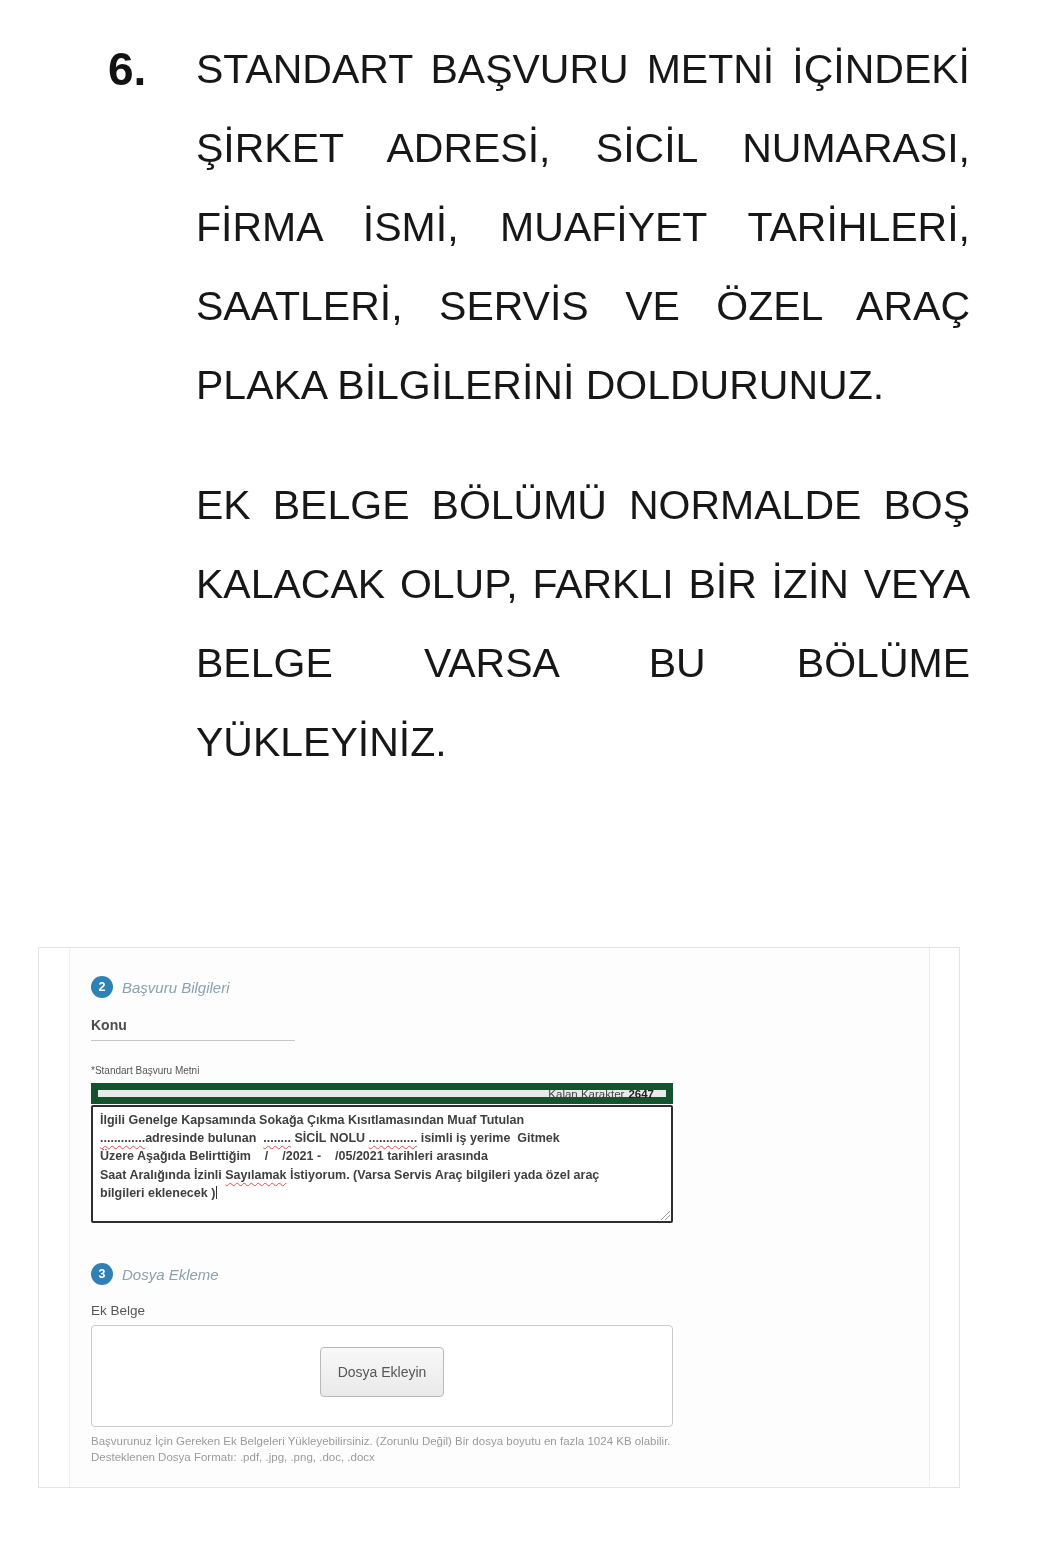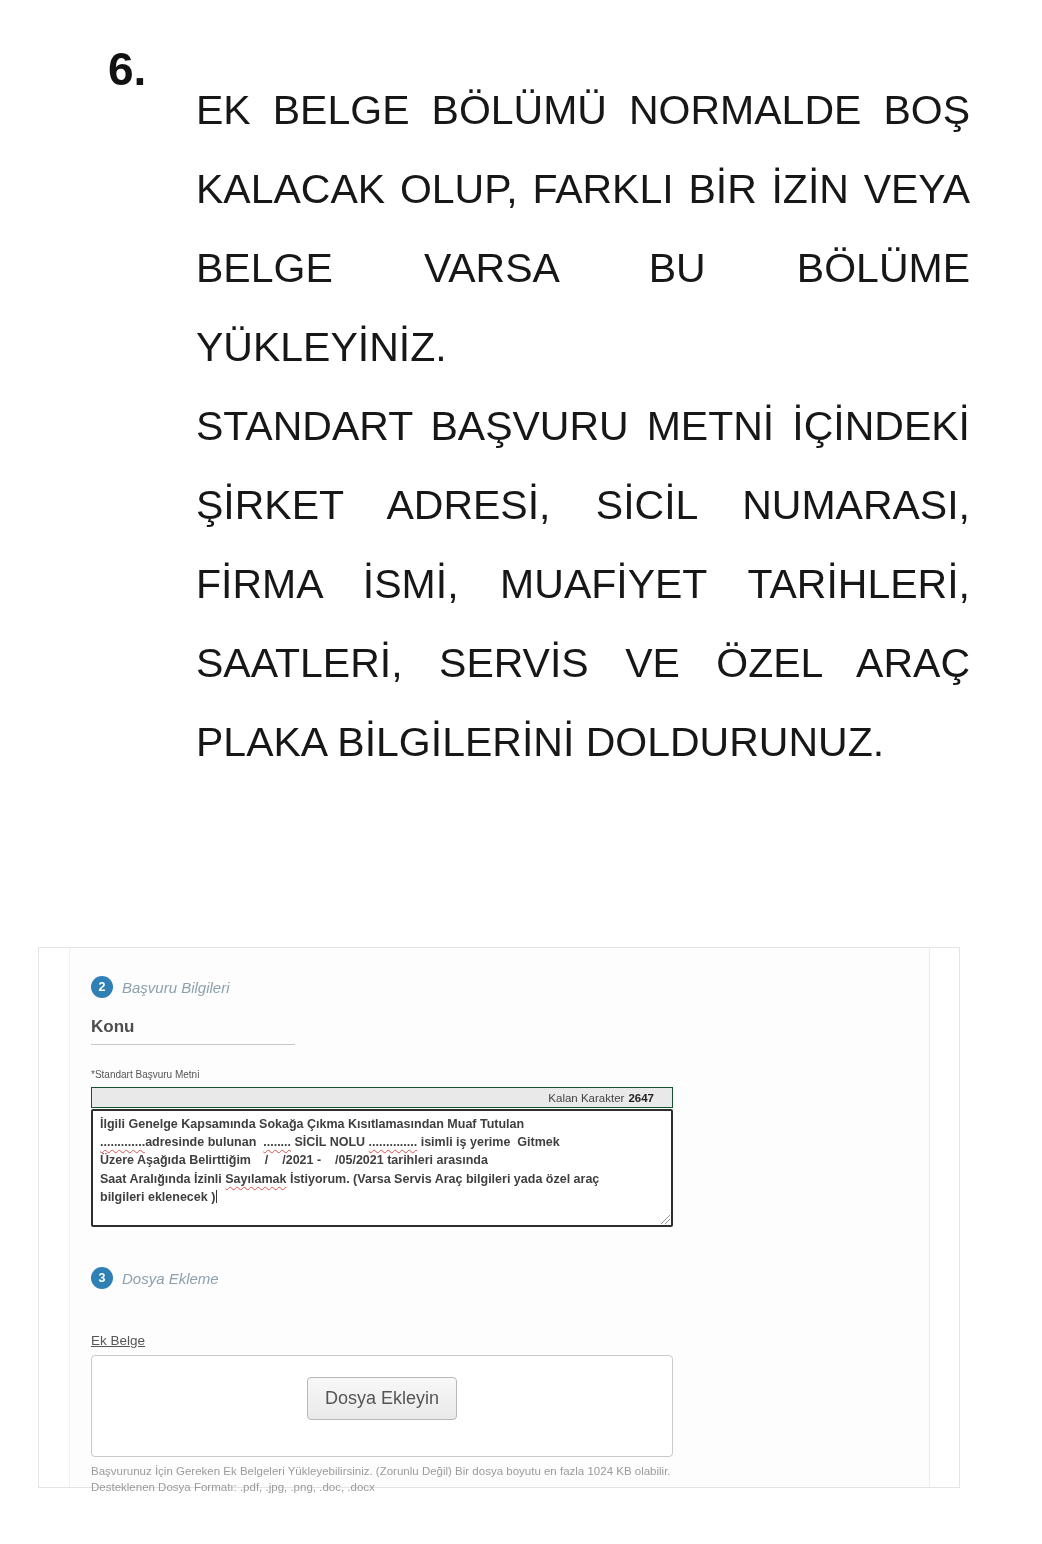--- a/index.html
+++ b/index.html
@@ -21,60 +21,60 @@
   .shot-content{position:absolute;left:52px;top:0;width:826px;}
 
   .sec{display:flex;align-items:center;gap:9px;}
   .sec-2{margin-top:28px;}
   .sec-3{margin-top:40px;}
   .badge{width:22px;height:22px;border-radius:50%;background:#2f80b5;color:#fff;
          font-size:12.5px;font-weight:700;display:flex;align-items:center;justify-content:center;}
   .sec-title{font-size:15px;color:#8da0ae;font-style:italic;}
 
   .konu-row{display:flex;margin-top:14px;}
-  .konu-label{width:204px;font-size:17px;font-weight:700;color:#4d4d4d;
+  .konu-label{width:204px;font-size:14px;font-weight:700;color:#4d4d4d;
               padding:5px 0 7px 0;border-bottom:1px solid #c6c6c6;}
   .konu-value{flex:1;margin-left:2px;font-size:13.5px;color:#5f6b76;
               padding:5px 0 7px 0;border-bottom:1px solid #e2e2e2;}
 
   .field-label{margin-top:24px;font-size:10px;color:#565656;}
 
-  .counter-bar{margin-top:7px;width:582px;height:21px;background:#e9e9e9;border:1px solid #14532d;
+  .counter-bar{margin-top:7px;width:582px;height:21px;background:#e9e9e9;border:7px solid #14532d;
                box-sizing:border-box;display:flex;justify-content:flex-end;align-items:center;
-               padding-right:18px;font-size:11.5px;color:#444;}
+               padding-right:12px;font-size:11.5px;color:#444;}
   .counter-value{font-weight:700;margin-left:4px;color:#1f1f1f;}
 
   .ta{margin-top:1px;width:582px;height:118px;border:2px solid #2e2e2e;border-radius:2px;
       box-sizing:border-box;background:#fff;padding:4px 7px;position:relative;font-weight:bold;}
   .ta-line{font-size:12.5px;line-height:18.2px;color:#3f3f3f;white-space:pre-wrap;}
   .misspelled{text-decoration:underline;text-decoration-style:wavy;
               text-decoration-color:#e04f4f;text-decoration-thickness:1px;text-underline-offset:3px;}
   .caret{display:inline-block;width:1px;height:13px;background:#333;margin-left:1px;vertical-align:-2px;}
   .resize-handle{position:absolute;right:1px;bottom:1px;width:11px;height:11px;}
 
-  .field-label-ek{margin-top:44px;font-size:13.5px;color:#565656;text-decoration:underline;}
+  .field-label-ek{margin-top:18px;font-size:13.5px;color:#565656;}
 
   .dropzone{margin-top:7px;width:582px;height:102px;border:1px solid #c9c9c9;border-radius:4px;
             box-sizing:border-box;text-align:center;background:#fff;}
-  .upload-btn{margin-top:21px;display:inline-block;padding:10px 17px;font-size:18px;color:#555;
+  .upload-btn{margin-top:21px;display:inline-block;padding:16px 17px;font-size:14px;color:#555;
               background:linear-gradient(#f8f8f8,#e9e9e9);border:1px solid #b9b9b9;border-radius:4px;cursor:pointer;}
   .drag-hint{margin-top:9px;font-size:12px;font-weight:700;color:#6d6d6d;}
 
   .help{margin-top:6px;width:622px;font-size:11.5px;line-height:16px;color:#9b9b9b;}
 </style>
 </head>
 <body>
 
 <div class="page">
 
   <div class="instructions">
     <div class="item-num">6.</div>
     <div class="paras">
+      <div class="para">STANDART BAŞVURU METNİ İÇİNDEKİ ŞİRKET ADRESİ, SİCİL NUMARASI, FİRMA İSMİ, MUAFİYET TARİHLERİ, SAATLERİ, SERVİS VE ÖZEL ARAÇ PLAKA BİLGİLERİNİ DOLDURUNUZ.</div>
       <div class="para second">EK BELGE BÖLÜMÜ NORMALDE BOŞ KALACAK OLUP, FARKLI BİR İZİN VEYA BELGE VARSA BU BÖLÜME YÜKLEYİNİZ.</div>
-      <div class="para">STANDART BAŞVURU METNİ İÇİNDEKİ ŞİRKET ADRESİ, SİCİL NUMARASI, FİRMA İSMİ, MUAFİYET TARİHLERİ, SAATLERİ, SERVİS VE ÖZEL ARAÇ PLAKA BİLGİLERİNİ DOLDURUNUZ.</div>
     </div>
   </div>
 
   <div class="shot">
     <div class="gutter-left"></div>
     <div class="gutter-right"></div>
 
     <div class="shot-content">
 
       <div class="sec sec-2">

